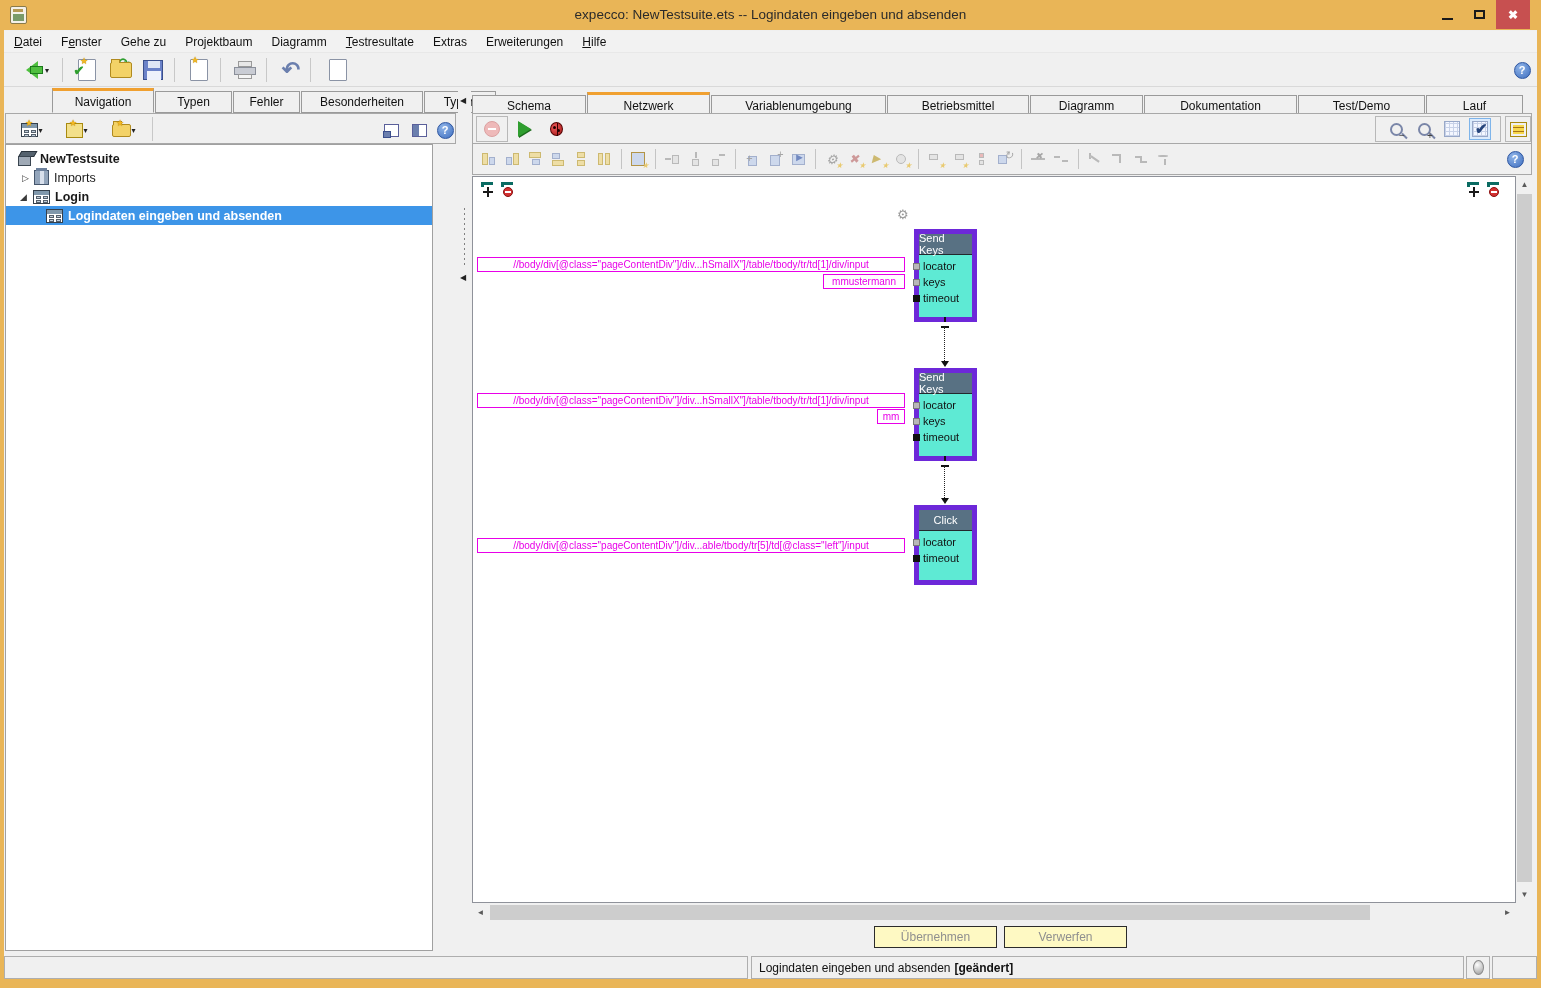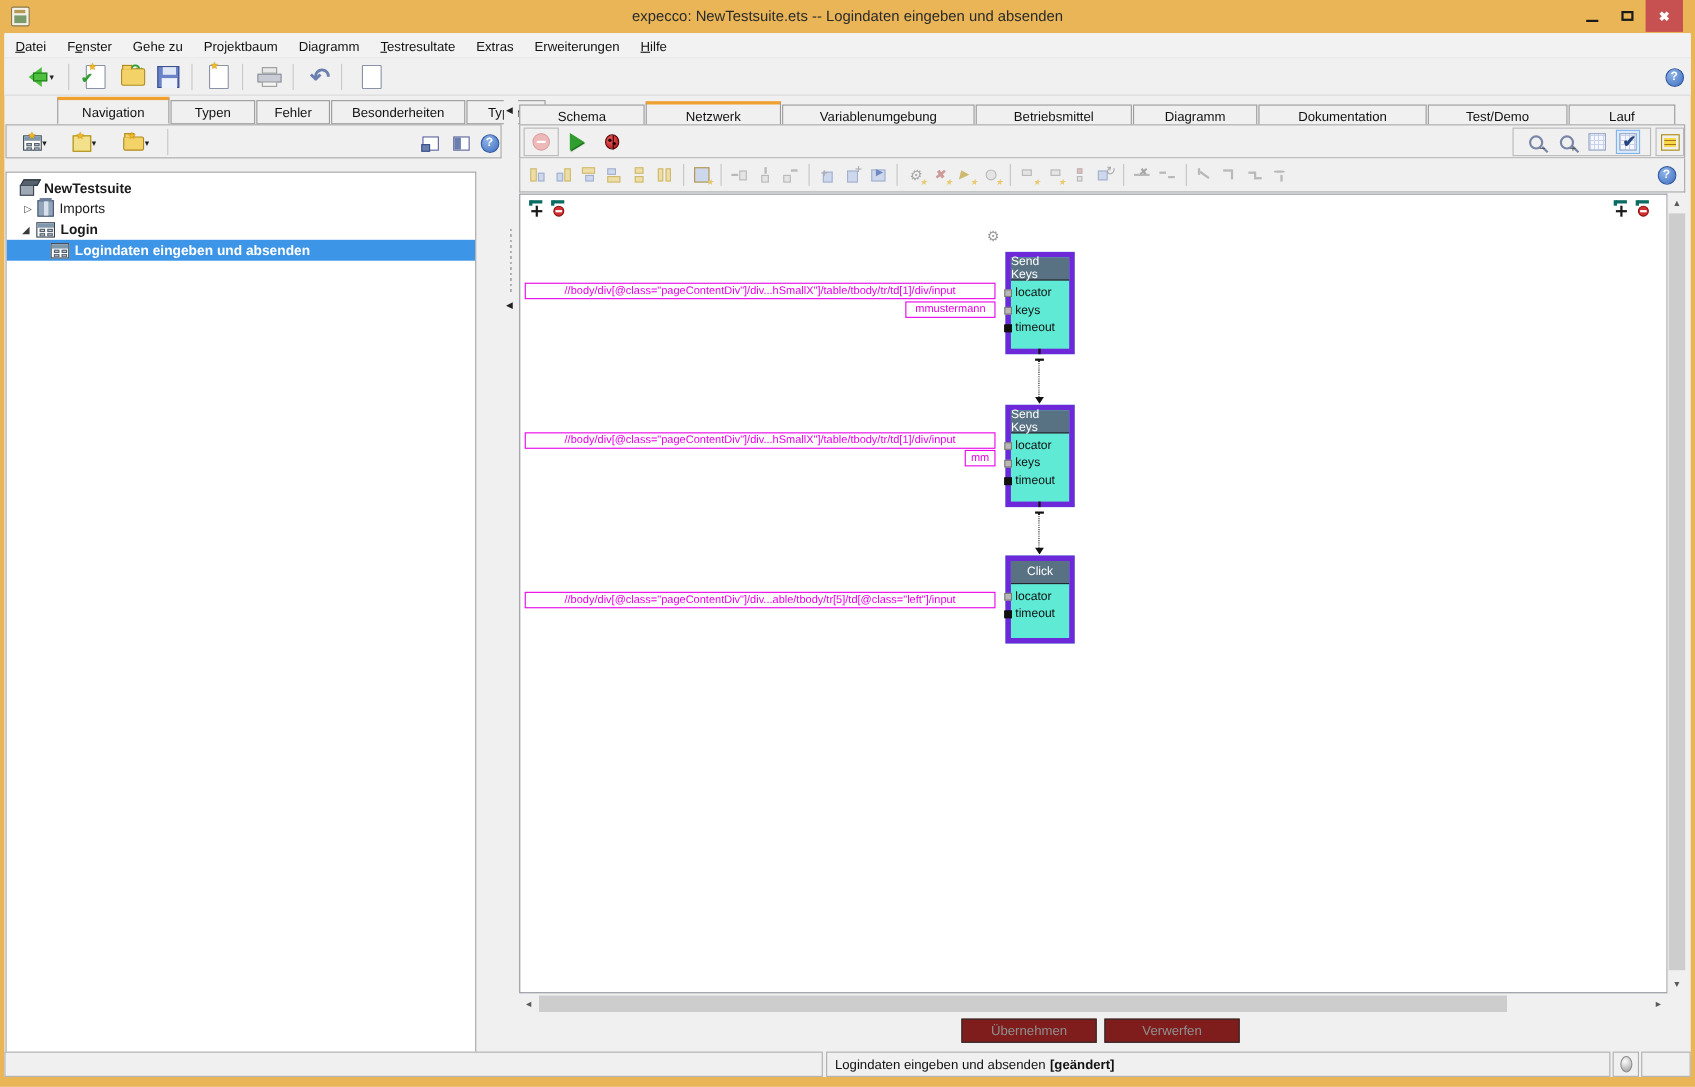--- a/index.html
+++ b/index.html
@@ -57,21 +57,21 @@
   .help-icon { width:17px; height:17px; border-radius:50%; background:radial-gradient(circle at 35% 30%, #8fb4e8, #3f6fc0); border:1px solid #2d55a0; color:#fff; font-weight:bold; font-size:11px; display:flex; align-items:center; justify-content:center; }
 
   
   .tab-row { display:flex; align-items:flex-end; height:25px; }
   .tab { height:22px; border:1px solid #9a9a9a; background:#f0f0f0; display:flex; align-items:center; justify-content:center; margin-right:1px; font-size:12px; color:#111; }
   .tab.active { height:25px; border-top:3px solid #f0a030; background:#f0f0f0; border-bottom:1px solid #f0f0f0; }
 
   
   .lp-tabs { left:7px; top:88px; }
   .lp-toolbar { left:5px; top:113px; width:451px; height:31px; background:#f0f0f0; border:1px solid #a8a8a8; }
-  .tree-box { left:5px; top:144px; width:428px; height:807px; background:#fff; border:1px solid #a0a0a0; overflow:hidden;margin-top:12px; }
+  .tree-box { left:5px; top:144px; width:428px; height:807px; background:#fff; border:1px solid #a0a0a0; overflow:hidden; }
   .tree-row { position:absolute; left:0; width:100%; height:19px; display:flex; align-items:center; }
   .tree-row.selected { background:#3d95e8; color:#fff; }
   .tree-label { font-size:12.5px; margin-left:5px; }
   .bold { font-weight:bold; }
   .expander { position:absolute; font-size:9px; color:#3a3a3a; }
   
   .blk-icon { width:17px; height:14px; background:#fff; border:1px solid #35404c; position:relative; flex:none;}
   .blk-icon i { position:absolute; left:0; top:0; right:0; height:4px; background:#8098ac; }
   .blk-icon u { position:absolute; width:5px; height:3px; background:#c2cfdb; border:1px solid #55606c; }
   .cube-icon { width:18px; height:15px; position:relative; flex:none;}
@@ -146,21 +146,21 @@
   .conn { position:absolute; width:1px; border-left:1px dotted #222; }
   .conn-arrow { position:absolute; width:0; height:0; border:4px solid transparent; border-top:6px solid #111; }
 
   
   .vscroll { left:1516px; top:176px; width:17px; height:727px; background:#f0f0f0; }
   .hscroll { left:472px; top:904px; width:1044px; height:17px; background:#f0f0f0; }
   .sb-arrow { position:absolute; width:17px; height:17px; display:flex; align-items:center; justify-content:center; font-size:8px; color:#5a5a5a; }
   .sb-thumb { position:absolute; background:#cdcdcd; }
 
   
-  .footer-btn { position:absolute; top:926px; width:123px; height:22px; background:#7f1d1d; border:1px solid #2b2b2b; color:#8f8f8f; font-size:12px; display:flex; align-items:center; justify-content:center; }
+  .footer-btn { position:absolute; top:926px; width:123px; height:22px; background:#fef9c3; border:1px solid #2b2b2b; color:#8f8f8f; font-size:12px; display:flex; align-items:center; justify-content:center; }
 
   
   .status-seg { position:absolute; top:956px; height:23px; background:#f0f0f0; border:1px solid #aeaeae; }
   .status-text { display:flex; align-items:center; padding-left:7px; color:#111; font-size:12px; gap:4px;}
   .led { width:11px; height:15px; border-radius:50%; background:radial-gradient(circle at 35% 30%, #fdfdfd, #9a9a9a); border:1px solid #8a8a8a; }
 </style>
 </head>
 <body>
 
 <div class="abs titlebar">

